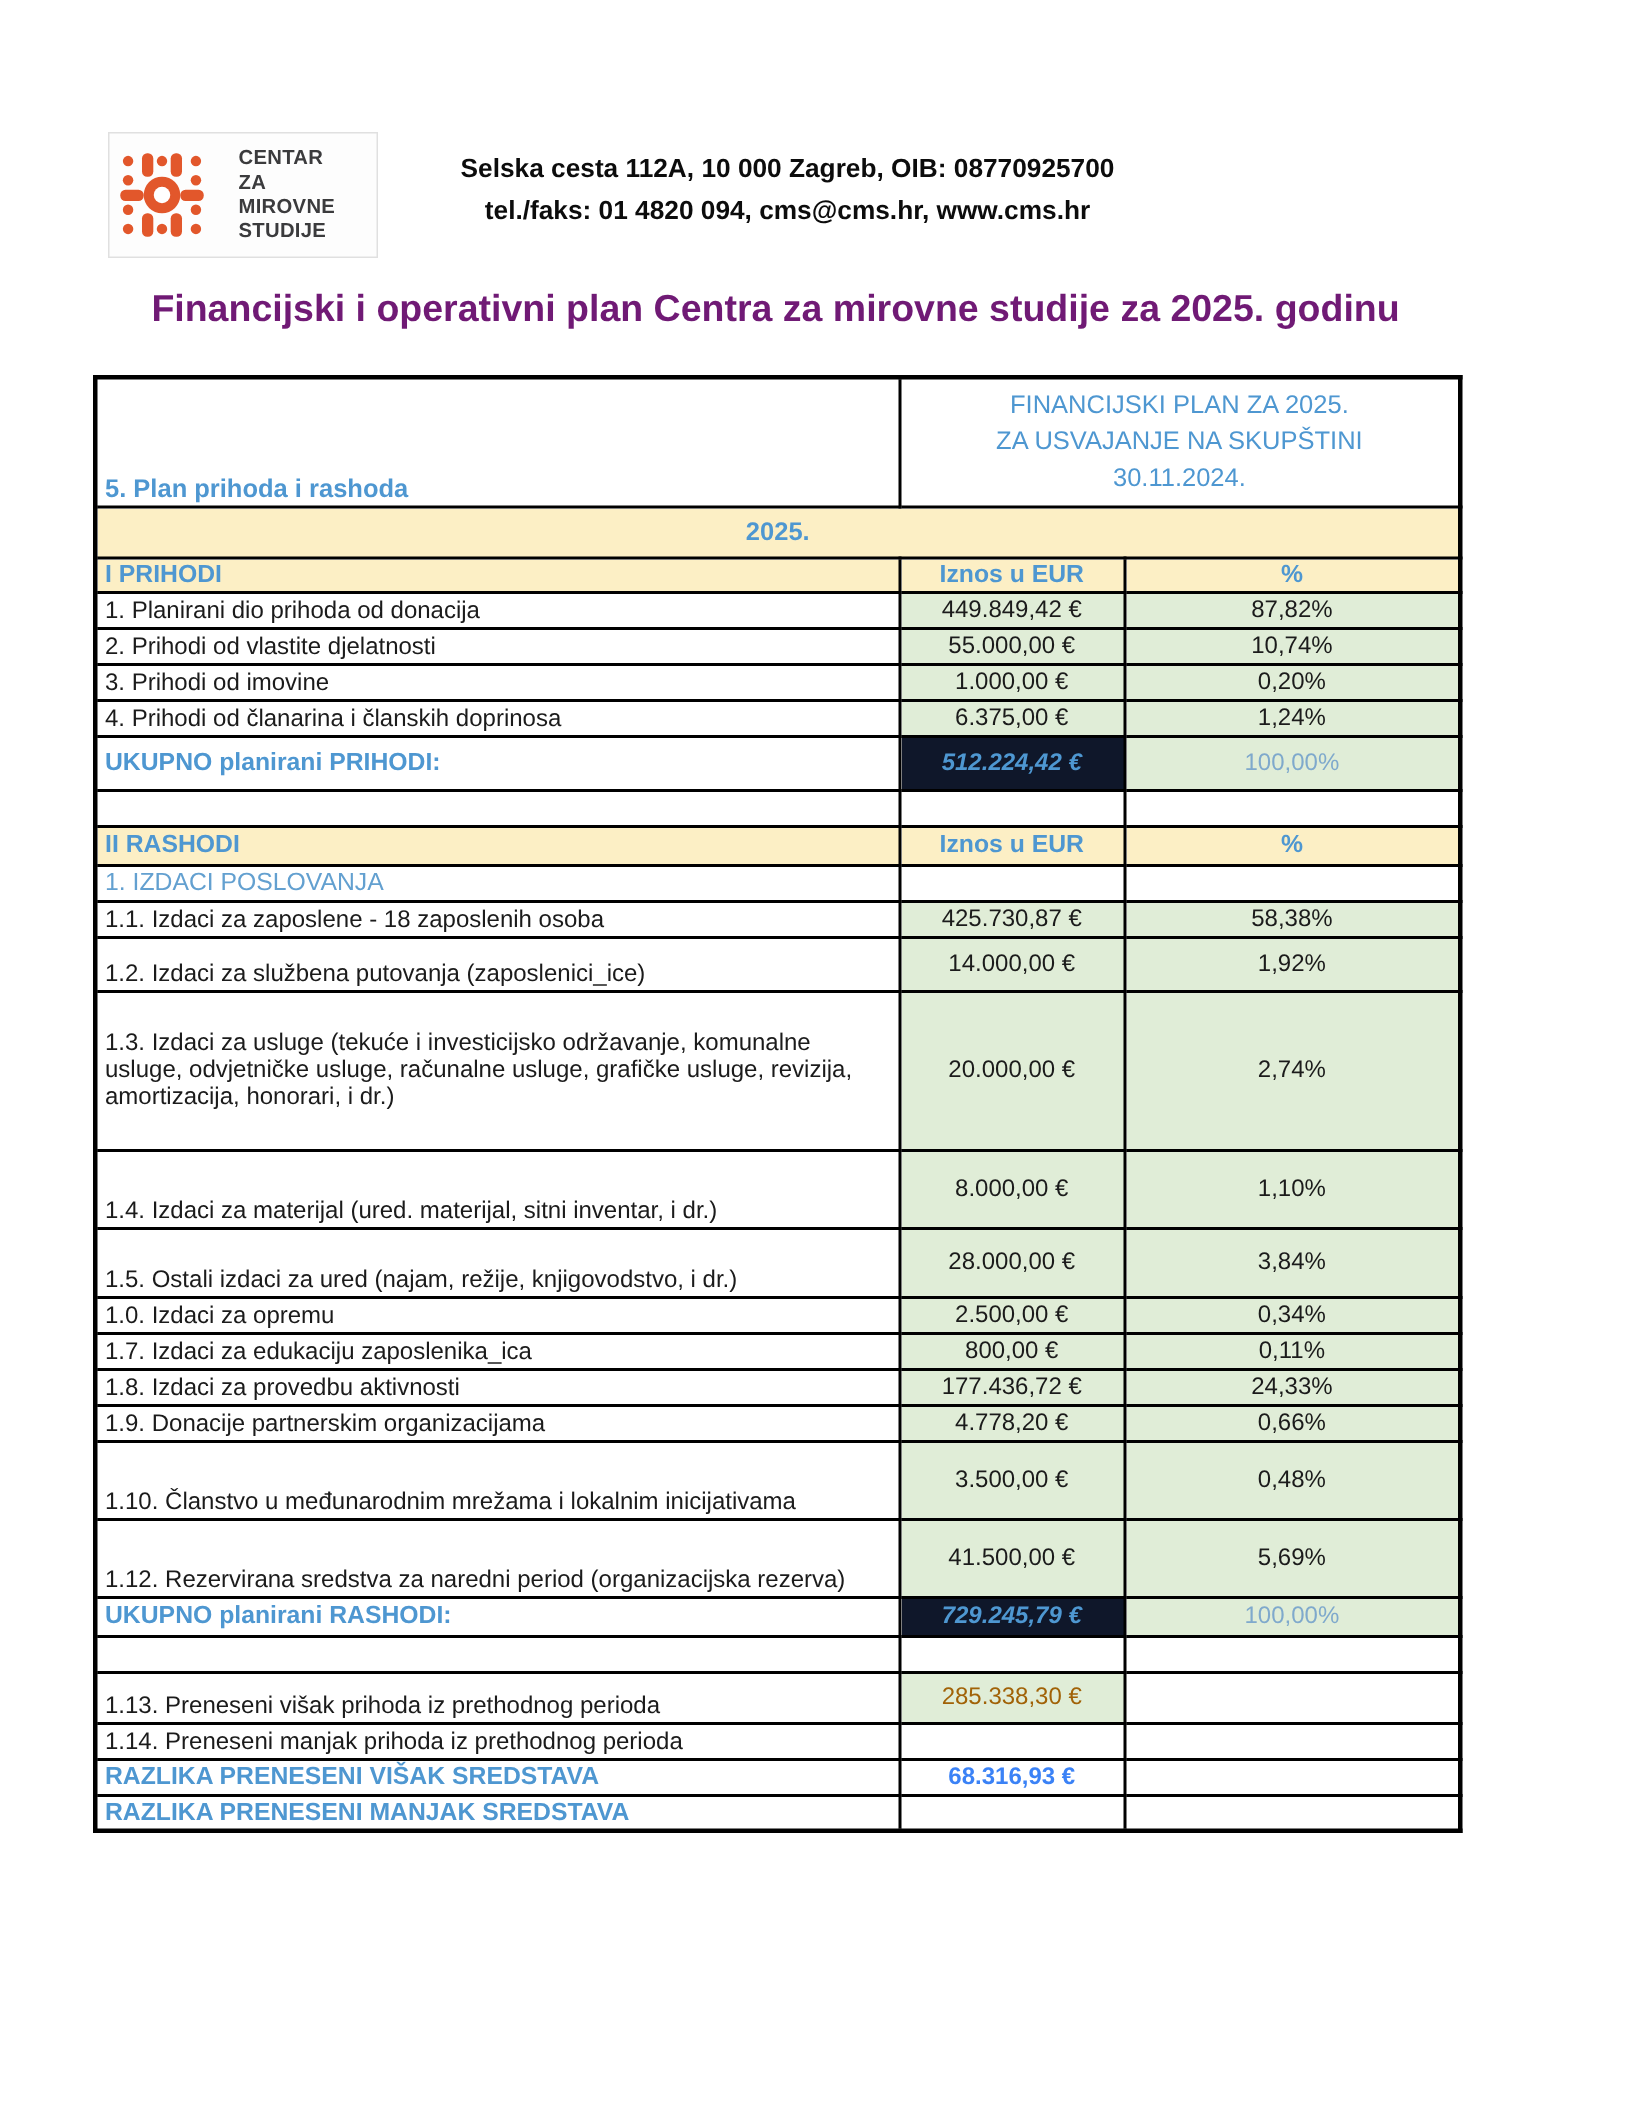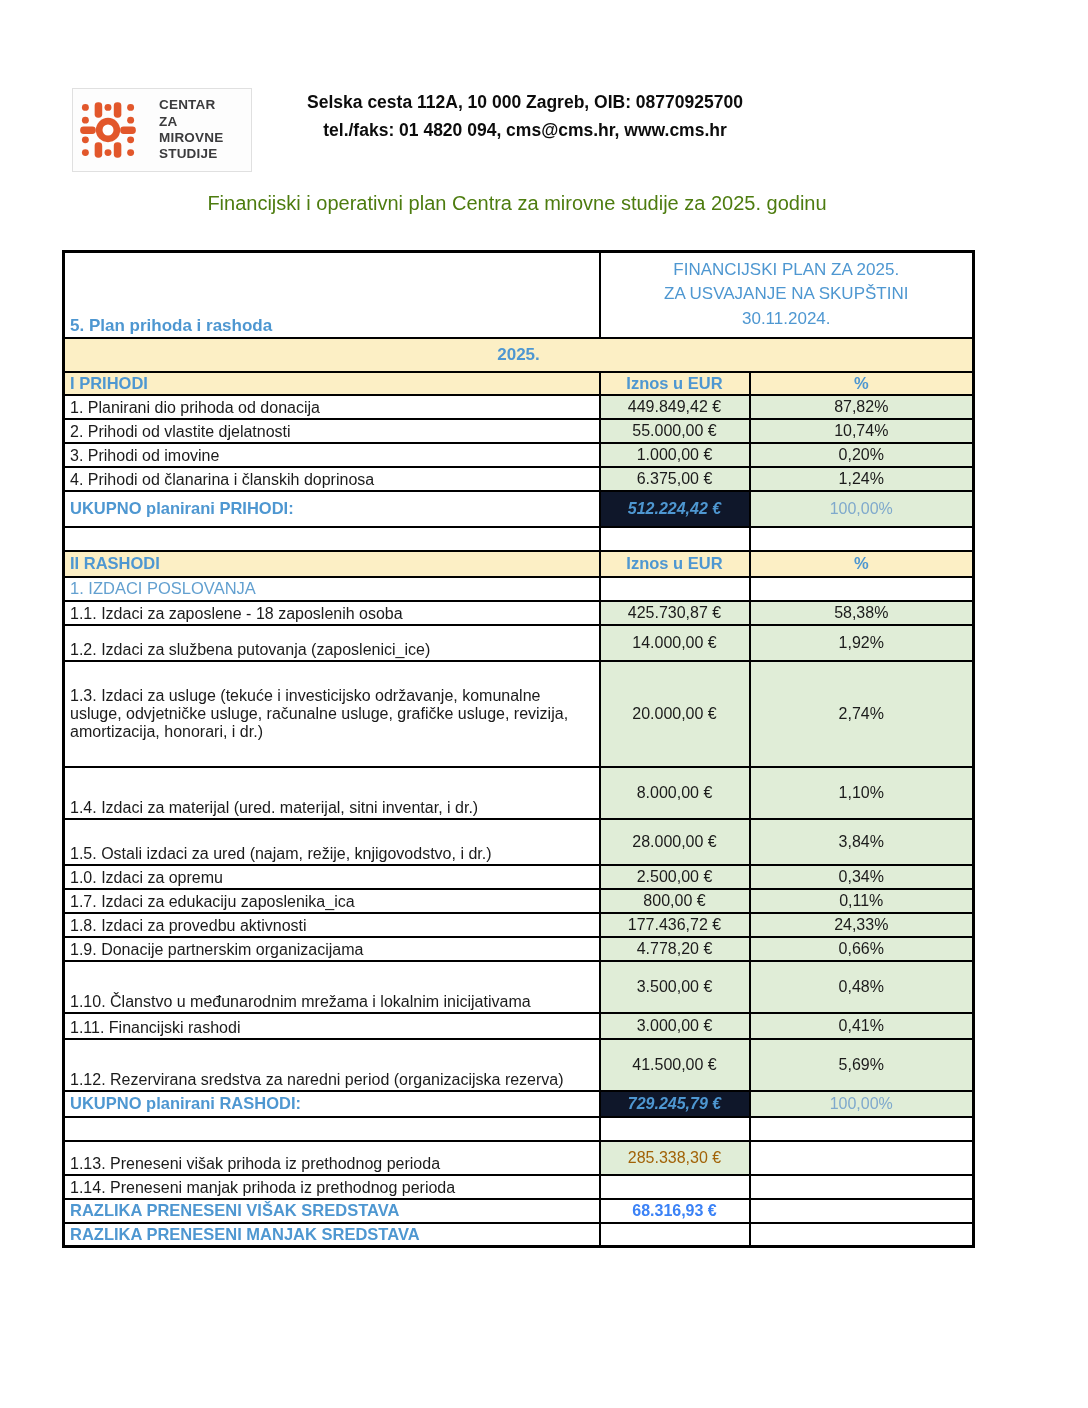--- a/index.html
+++ b/index.html
@@ -6,27 +6,27 @@
   html,body{margin:0;padding:0;background:#ffffff;}
   body{width:1088px;height:1408px;font-family:"Liberation Sans",sans-serif;color:#1b1b1b;}
   .page{position:relative;width:1088px;height:1408px;background:#fff;overflow:hidden;}
 
   
   .logo-box{position:absolute;left:72px;top:88px;width:180px;height:84px;border:1px solid #e0e0e0;
             background:#fdfdfd;display:flex;align-items:center;gap:10px;padding:4px 6px;box-sizing:border-box;}
   .logo-icon{flex:0 0 auto;}
   .org-name{font-weight:bold;color:#3b3b3d;font-size:13.5px;line-height:1.22;letter-spacing:.2px;}
   .org-name span{display:block;margin-left:12px;}
-  .address{position:absolute;left:255px;top:88px;width:540px;text-align:center;
+  .address{position:absolute;left:255px;top:98px;width:540px;text-align:center;
            font-weight:bold;font-size:17.5px;line-height:1.62;color:#0c0c0c;}
   .address div{white-space:nowrap;}
 
   
   .doc-title{position:absolute;left:62px;top:192px;width:910px;text-align:center;
-             font-size:20px;font-weight:normal;color:#4d7c0f;}
+             font-size:25px;font-weight:bold;color:#701a75;}
 
   
   table.plan{position:absolute;left:62px;top:250px;width:910px;border-collapse:collapse;
              table-layout:fixed;border:3px solid #000;}
   table.plan td{border:2px solid #000;padding:1px 5px;font-size:16px;overflow:hidden;}
   td.lbl{text-align:left;vertical-align:bottom;}
   td.amt,td.pct{text-align:center;vertical-align:middle;}
   td.vm{vertical-align:middle;}
 
   tr.head1 td.corner{vertical-align:bottom;color:#4e97d1;font-weight:bold;font-size:17px;background:#fff;}
@@ -197,25 +197,20 @@
       <tr class="data" style="height:24px">
         <td class="lbl">1.9. Donacije partnerskim organizacijama</td>
         <td class="amt">4.778,20 €</td>
         <td class="pct">0,66%</td>
       </tr>
       <tr class="data" style="height:52px">
         <td class="lbl">1.10. Članstvo u međunarodnim mrežama i lokalnim inicijativama</td>
         <td class="amt">3.500,00 €</td>
         <td class="pct">0,48%</td>
       </tr>
-      <tr class="data" style="height:26px">
-        <td class="lbl">1.11. Financijski rashodi</td>
-        <td class="amt">3.000,00 €</td>
-        <td class="pct">0,41%</td>
-      </tr>
       <tr class="data" style="height:52px">
         <td class="lbl">1.12. Rezervirana sredstva za naredni period (organizacijska rezerva)</td>
         <td class="amt">41.500,00 €</td>
         <td class="pct">5,69%</td>
       </tr>
       <tr class="total" style="height:26px">
         <td class="lbl vm">UKUPNO planirani RASHODI:</td>
         <td class="amt">729.245,79 €</td>
         <td class="pct">100,00%</td>
       </tr>

